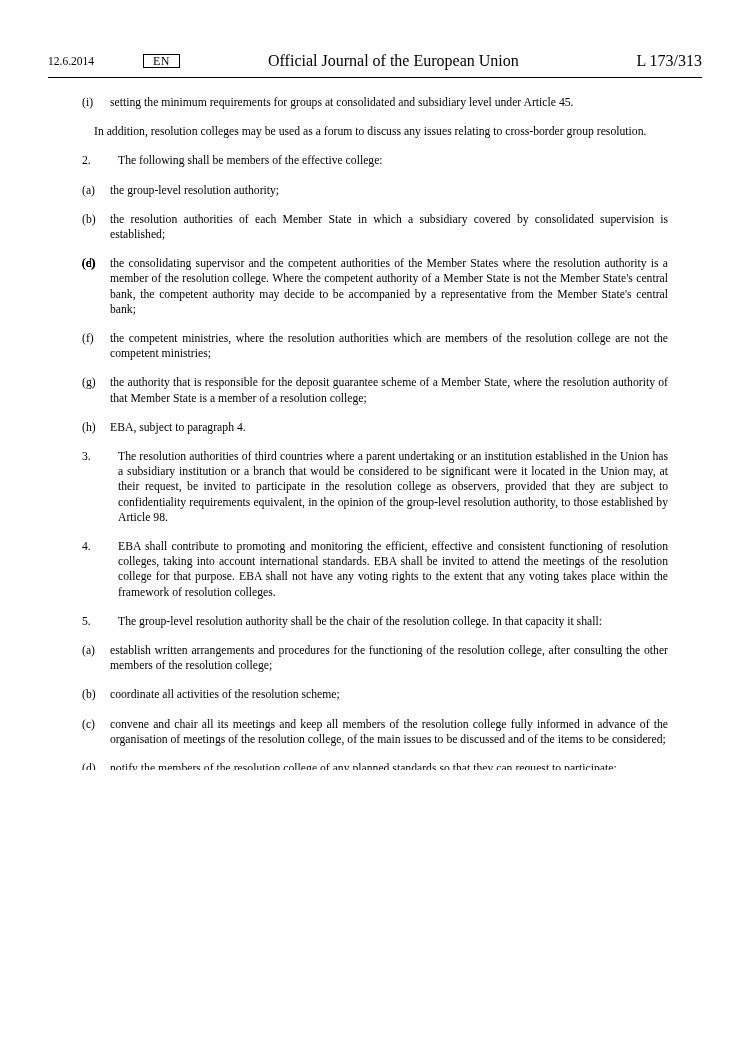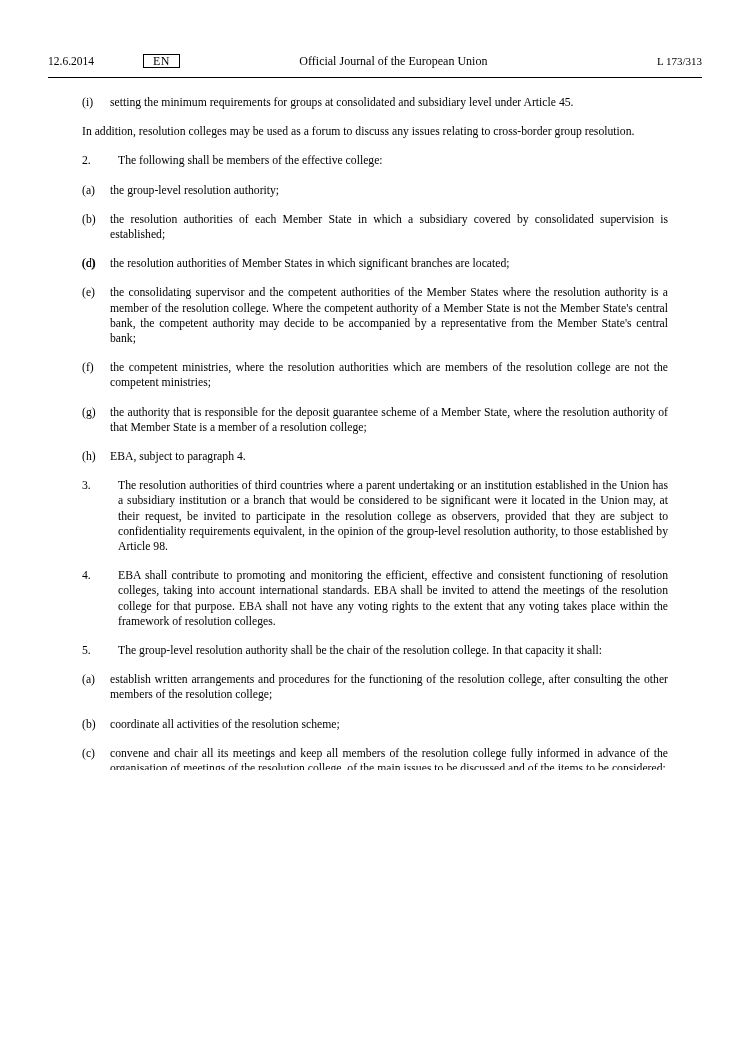--- a/index.html
+++ b/index.html
@@ -43,48 +43,48 @@
     font-size: 12px;
     line-height: 11px;
     letter-spacing: .4px;
     height: 11px;
     display: inline-block;
     text-align: right;
   }
   .header-center {
     flex: 1;
     text-align: center;
-    font-size: 12px;
+    font-size: 16px;
   }
   .header-ref {
     width: 95px;
     text-align: right;
     white-space: nowrap;
-    font-size: 11px;
+    font-size: 16px;
   }
   .header-rule {
     position: absolute;
     top: 77px;
     left: 48px;
     right: 48px;
     border-bottom: 1px solid #000;
     height: 0;
   }
   
   .content {
     position: absolute;
     top: 95px;
     left: 82px;
     width: 586px;
     font-size: 11.7px;
     line-height: 15.2px;
     text-align: justify;
   }
   .para {
-    margin: 0 0 14px 0;
+    margin: 0 0 14px 12px;
     position: relative;
     text-align: justify;
   }
   .list-item {
     position: relative;
     padding-left: 28px;
     margin: 0 0 14px 0;
     text-align: justify;
   }
   .list-item .marker {
@@ -148,21 +148,20 @@
       <span class="marker">(b)</span>
       <span>the resolution authorities of each Member State in which a subsidiary covered by consolidated supervision is established;</span>
     </div>
 
     <div class="list-item">
       <span class="marker">(c)</span>
     </div>
 
     <div class="list-item">
       <span class="marker">(d)</span>
-      <span>the resolution authorities of Member States in which significant branches are located;</span>
     </div>
 
     <div class="list-item">
       <span class="marker">(e)</span>
       <span>the consolidating supervisor and the competent authorities of the Member States where the resolution authority is a member of the resolution college. Where the competent authority of a Member State is not the Member State's central bank, the competent authority may decide to be accompanied by a representative from the Member State's central bank;</span>
     </div>
 
     <div class="list-item">
       <span class="marker">(f)</span>
       <span>the competent ministries, where the resolution authorities which are members of the resolution college are not the competent ministries;</span>

